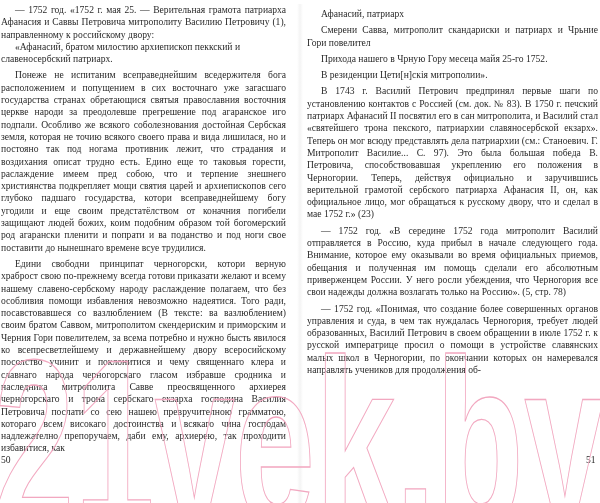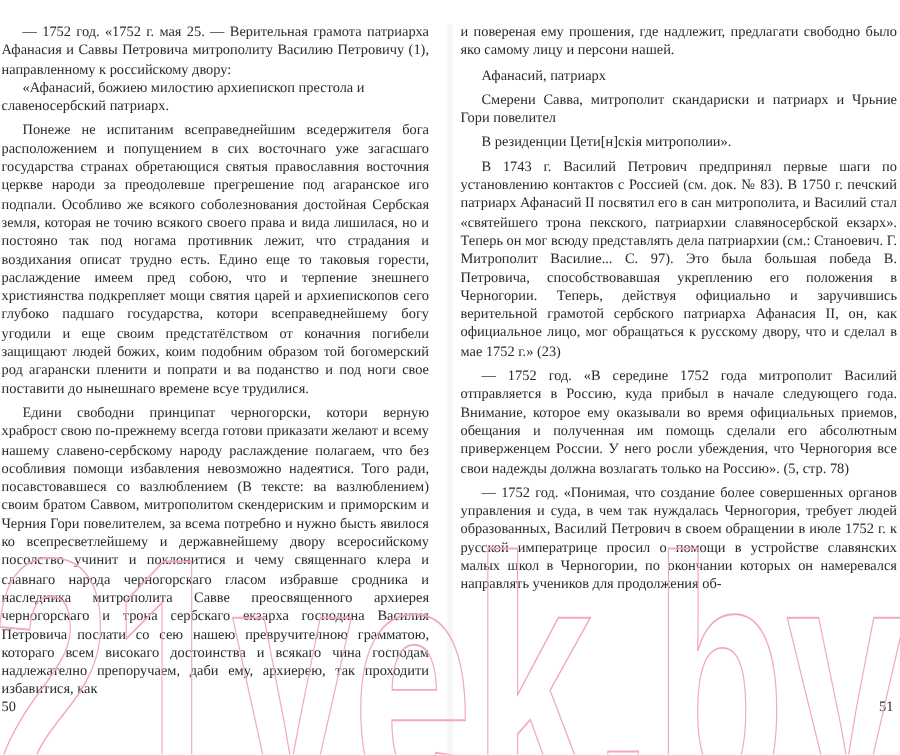--- a/index.html
+++ b/index.html
@@ -2,21 +2,21 @@
 <html><head>
   <meta charset="utf-8">
   <style>
     html, body { margin: 0; padding: 0; }
     body {
       width: 600px; height: 503px; overflow: hidden;
       background: #ffffff; position: relative;
       font-family: "Liberation Serif", "DejaVu Serif", serif;
       color: #2a2a2a;
     }
-    .spread { position: absolute; left: 0; top: 16px; width: 600px; height: 364px; border-radius: 14px; }
+    .spread { position: absolute; left: 0; top: 4px; width: 600px; height: 364px; border-radius: 14px; }
     .page {
       position: absolute; top: 0;
       font-size: 9.6px; line-height: 12.3px;
       text-align: justify;
     }
     .page.left { left: 1px; width: 285px; }
     .page.right { left: 307px; width: 291px; }
     .page p { margin: 0; text-indent: 14px; }
     .page p.noindent { text-indent: 0; }
     .page p.gap { margin-top: 4px; }
@@ -42,33 +42,33 @@
       stroke-width: 1.3;
     }
   </style>
 </head>
 <body>
 
 <div class="spread">
 
   <div class="page left">
     <p>— 1752 год. «1752 г. мая 25. — Верительная грамота патриарха Афанасия и Саввы Петровича митрополиту Василию Петровичу (1), направленному к российскому двору:</p>
-    <p class="plain">«Афанасий, божиею милостию архиепископ престола и славеносербский патриарх.</p>
+    <p class="plain">«Афанасий, братом милостию архиепископ пеккский и славеносербский патриарх.</p>
     <p class="gap">Понеже не испитаним всеправеднейшим вседержителя бога расположением и попущением в сих восточнаго уже загасшаго государства странах обретающися святыя православния восточния церкве народи за преодолевше прегрешение под агаранское иго подпали. Особливо же всякого соболезнования достойная Сербская земля, которая не точию всякого своего права и вида лишилася, но и постояно так под ногама противник лежит, что страдания и воздихания описат трудно есть. Едино еще то таковыя горести, раслаждение имеем пред собою, что и терпение знешнего християнства подкрепляет мощи святия царей и архиепископов сего глубоко падшаго государства, котори всеправеднейшему богу угодили и еще своим предстатёлством от коначния погибели защищают людей божих, коим подобним образом той богомерский род агарански пленити и попрати и ва поданство и под ноги свое поставити до нынешнаго времене всуе трудилися.</p>
     <p class="gap">Едини свободни принципат черногорски, котори верную храброст свою по-прежнему всегда готови приказати желают и всему нашему славено-сербскому народу раслаждение полагаем, что без особливия помощи избавления невозможно надеятися. Того ради, посавстовавшеся со вазлюблением (В тексте: ва вазлюблением) своим братом Саввом, митрополитом скендериским и приморским и Черния Гори повелителем, за всема потребно и нужно бысть явилося ко всепресветлейшему и державнейшему двору всеросийскому посолство учинит и поклонитися и чему священнаго клера и славнаго народа черногорскаго гласом избравше сродника и наследника митрополита Савве преосвященного архиерея черногорскаго и трона сербскаго екзарха господина Василия Петровича послати со сею нашею превручителною грамматою, котораго всем високаго достоинства и всякаго чина господам надлежателно препоручаем, даби ему, архиерею, так проходити избавитися, как</p>
   </div>
 
   <div class="pagenum left">50</div>
 
   <div class="gutter"></div>
 
   <div class="page right">
-    <p class="noindent">и повереная ему прошения, где надлежит, предлагати свободно было яко самому лицу и персони нашей.</p>
     <p class="plain gap">Афанасий, патриарх</p>
     <p class="gap">Смерени Савва, митрополит скандариски и патриарх и Чрьние Гори повелител</p>
+    <p class="plain gap">Прихода нашего в Чрную Гору месеца майя 25-го 1752.</p>
     <p class="plain gap">В резиденции Цети[н]скія митрополии».</p>
     <p class="gap">В 1743 г. Василий Петрович предпринял первые шаги по установлению контактов с Россией (см. док. № 83). В 1750 г. печский патриарх Афанасий II посвятил его в сан митрополита, и Василий стал «святейшего трона пекского, патриархии славяносербской екзарх». Теперь он мог всюду представлять дела патриархии (см.: Станоевич. Г. Митрополит Василие... С. 97). Это была большая победа В. Петровича, способствовавшая укреплению его положения в Черногории. Теперь, действуя официально и заручившись верительной грамотой сербского патриарха Афанасия II, он, как официальное лицо, мог обращаться к русскому двору, что и сделал в мае 1752 г.» (23)</p>
     <p class="gap">— 1752 год. «В середине 1752 года митрополит Василий отправляется в Россию, куда прибыл в начале следующего года. Внимание, которое ему оказывали во время официальных приемов, обещания и полученная им помощь сделали его абсолютным приверженцем России. У него росли убеждения, что Черногория все свои надежды должна возлагать только на Россию». (5, стр. 78)</p>
     <p class="gap">— 1752 год. «Понимая, что создание более совершенных органов управления и суда, в чем так нуждалась Черногория, требует людей образованных, Василий Петрович в своем обращении в июле 1752 г. к русской императрице просил о помощи в устройстве славянских малых школ в Черногории, по окончании которых он намеревался направлять учеников для продолжения об-</p>
   </div>
 
   <div class="pagenum right">51</div>
 
   <svg class="watermark" viewBox="0 0 600 503" xmlns="http://www.w3.org/2000/svg">
     <text x="-6" y="520" font-size="235" textLength="610" lengthAdjust="spacingAndGlyphs">21vek.by</text>

